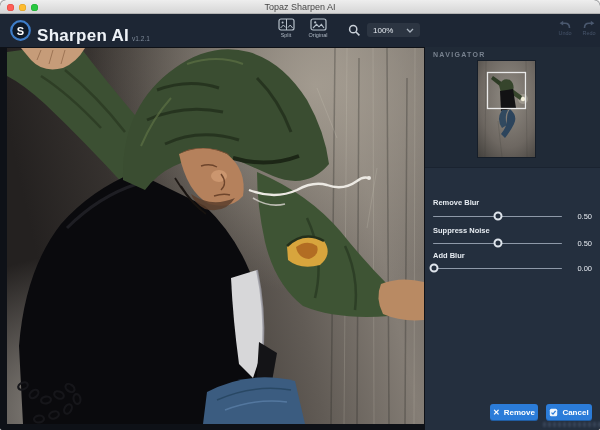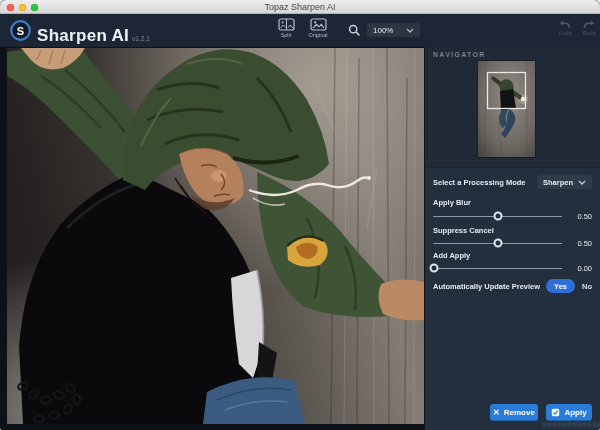--- a/index.html
+++ b/index.html
@@ -297,73 +297,57 @@
         <path d="M33,27 L44,35 L42,39 L32,32 Z" fill="#36452c"></path>
         <path d="M21,24 Q25,16 32,19 Q37,23 35,30 L23,32 Z" fill="#36452c"></path>
         <path d="M22,30 L35,28 L38,47 L23,50 Z" fill="#121214"></path>
         <path d="M24,49 Q18,58 24,67 L29,64 Q26,56 30,49 Z" fill="#31495f"></path>
         <path d="M32,48 Q40,55 36,63 Q32,71 27,77 L23,73 Q29,66 29,58 Q29,52 32,48 Z" fill="#2c445c"></path>
         <rect x="9.5" y="11.5" width="38" height="36" fill="none" stroke="#eaeaea" stroke-width="1.3"></rect>
       </svg>
     </div>
 
     <div class="controls">
-      <div class="mode-row">
-        <span class="ctl-text">Select a Processing Mode</span>
-        <div class="mode-select">
-          <span>Sharpen</span>
-          <svg width="8" height="5" viewBox="0 0 8 5">
-            <path d="M1,1 L4,4 L7,1" fill="none" stroke="#c2cad3" stroke-width="1.3"></path>
-          </svg>
-        </div>
-      </div>
-
-      <div class="ctl-label lab1">Apply Blur</div>
+
+      <div class="ctl-label lab1">Remove Blur</div>
       <div class="slider-row row1">
         <div class="slider-track">
           <div class="track-line"></div>
           <div class="handle" style="left: 50%;"></div>
         </div>
         <span class="slider-value">0.50</span>
       </div>
 
-      <div class="ctl-label lab2">Suppress Cancel</div>
+      <div class="ctl-label lab2">Suppress Noise</div>
       <div class="slider-row row2">
         <div class="slider-track">
           <div class="track-line"></div>
           <div class="handle" style="left: 50%;"></div>
         </div>
         <span class="slider-value">0.50</span>
       </div>
 
-      <div class="ctl-label lab3">Add Apply</div>
+      <div class="ctl-label lab3">Add Blur</div>
       <div class="slider-row row3">
         <div class="slider-track">
           <div class="track-line"></div>
           <div class="handle" style="left: 1%;"></div>
         </div>
         <span class="slider-value">0.00</span>
       </div>
 
-      <div class="auto-row">
-        <span class="ctl-text">Automatically Update Preview</span>
-        <div class="toggle">
-          <span class="yes-pill">Yes</span>
-          <span class="no-option">No</span>
-        </div>
-      </div>
     </div>
 
     <div class="btn cancel-btn">
       <span class="cancel-x">✕</span>
       <span>Remove</span>
     </div>
     <div class="btn apply-btn">
       <svg width="9" height="9" viewBox="0 0 9 9">
         <rect x="0.8" y="0.8" width="7.4" height="7.4" rx="1.5" fill="#ffffff" opacity="0.92"></rect>
         <path d="M2.5,4.6 L4,6.1 L6.6,2.9" stroke="#2b7cd9" stroke-width="1.3" fill="none"></path>
       </svg>
-      <span>Apply</span>
+      <span>Cancel</span>
     </div>
     <div class="watermark"></div>
   </div>
 
 </div>
 
 </body></html>

